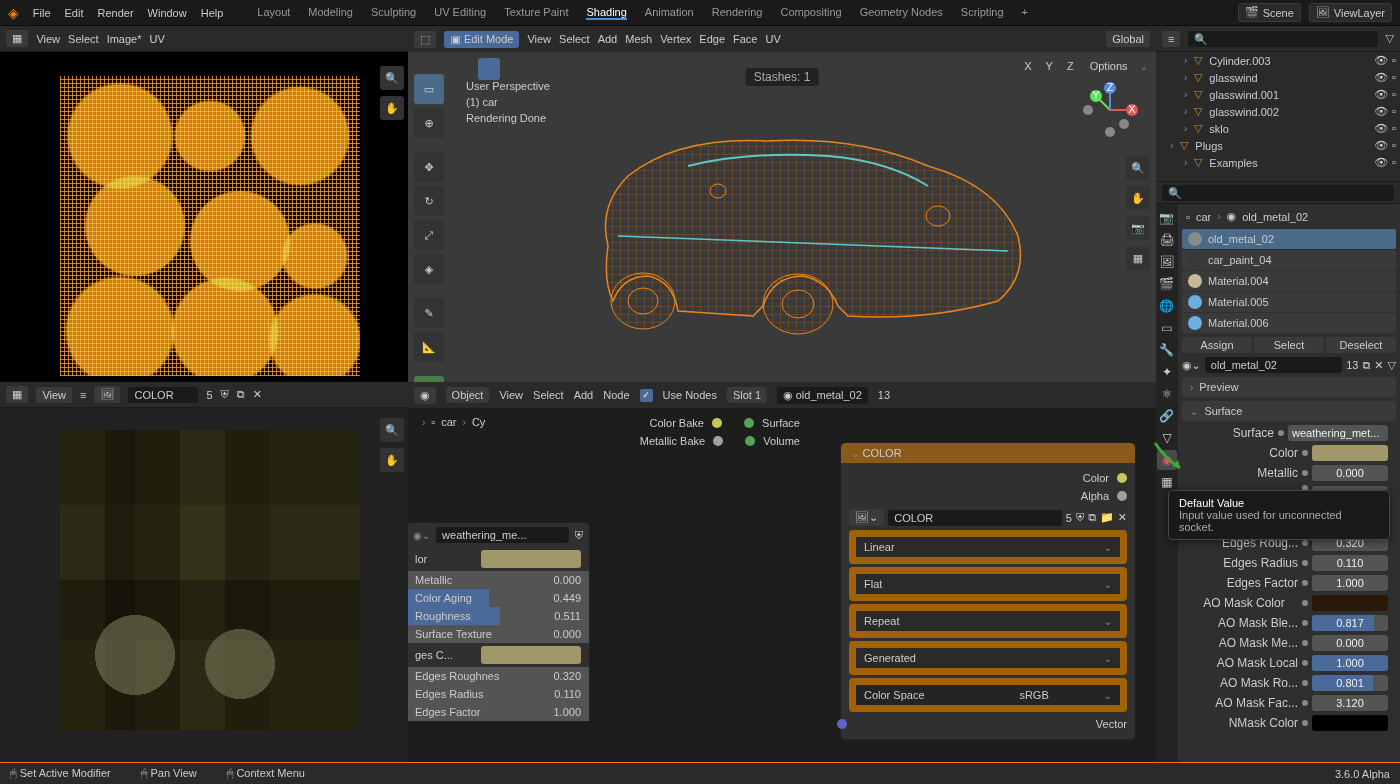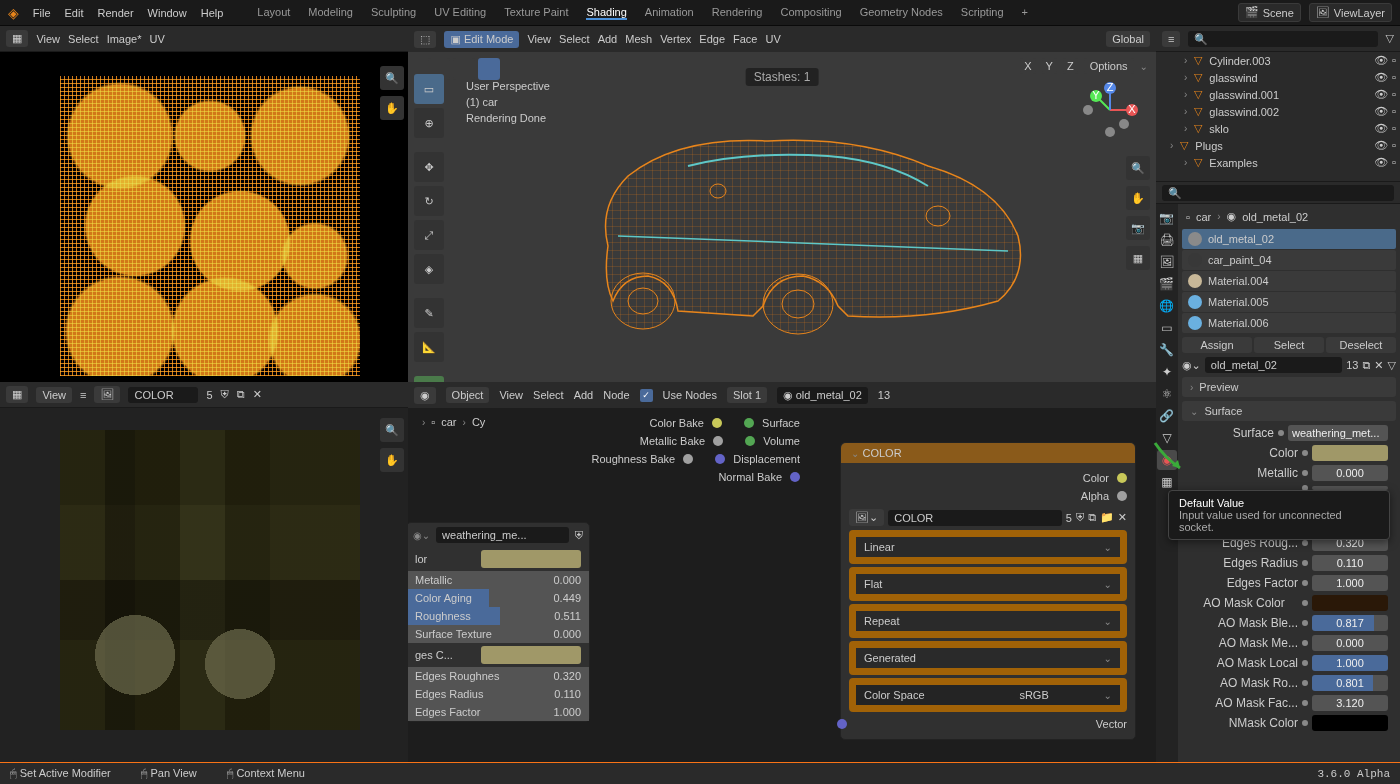--- a/index.html
+++ b/index.html
@@ -282,25 +282,20 @@
         <span>▫</span>
         <span>car</span>
         <span class="chev">›</span>
         <span>Cy</span>
       </div>
 
       <div class="node" style="top:26px;left:90px;width:310px;border:none;background:transparent;">
         <div class="node-body">
           <div class="node-row"><span style="margin-left:auto;">Color Bake</span><span class="socket sock-color"></span> &nbsp;&nbsp;<span class="socket sock-shader"></span><span>Surface</span></div>
           <div class="node-row"><span style="margin-left:auto;padding-left:15px;">Metallic Bake</span><span class="socket sock-float"></span> &nbsp;&nbsp;<span class="socket sock-shader"></span><span>Volume</span></div>
-          <div class="node-row"><span style="margin-left:auto;">Roughness Bake</span><span class="socket sock-float"></span> &nbsp;&nbsp;<span class="socket sock-vector"></span><span>Displacement</span></div>
-          <div class="node-row">
-              <span style="margin-left:auto;">Normal Bake</span>
-              <span class="socket sock-vector"></span>
-            </div>
         </div>
       </div>
 
       <div class="node" style="top:140px;left:-2px;width:184px;">
         <div class="node-body" style="padding:0;">
           <div style="display:flex;align-items:center;gap:6px;padding:4px 6px;">
             <span class="chev">◉⌄</span>
             <span style="background:#1a1a1a;padding:2px 6px;border-radius:3px;flex:1;">weathering_me...</span>
             <span>⛨</span>
           </div>
@@ -628,14 +623,14 @@
 
 <svg style="position:absolute;top:438px;right:210px;width:40px;height:40px;z-index:50;">
   <path d="M 5 5 Q 15 20 30 30" stroke="#3aaa3a" stroke-width="3" fill="none"></path>
   <path d="M 30 30 L 22 28 L 28 22 Z" fill="#3aaa3a"></path>
 </svg>
 
 <div class="statusbar">
   <span><span>🖱</span> <span>Set Active Modifier</span></span>
   <span><span>🖱</span> <span>Pan View</span></span>
   <span><span>🖱</span> <span>Context Menu</span></span>
-  <span style="margin-left:auto;font-family:Liberation Mono, monospace;">3.6.0 Alpha</span>
+  <span style="margin-left:auto;">3.6.0 Alpha</span>
 </div>
 
 </body></html>

